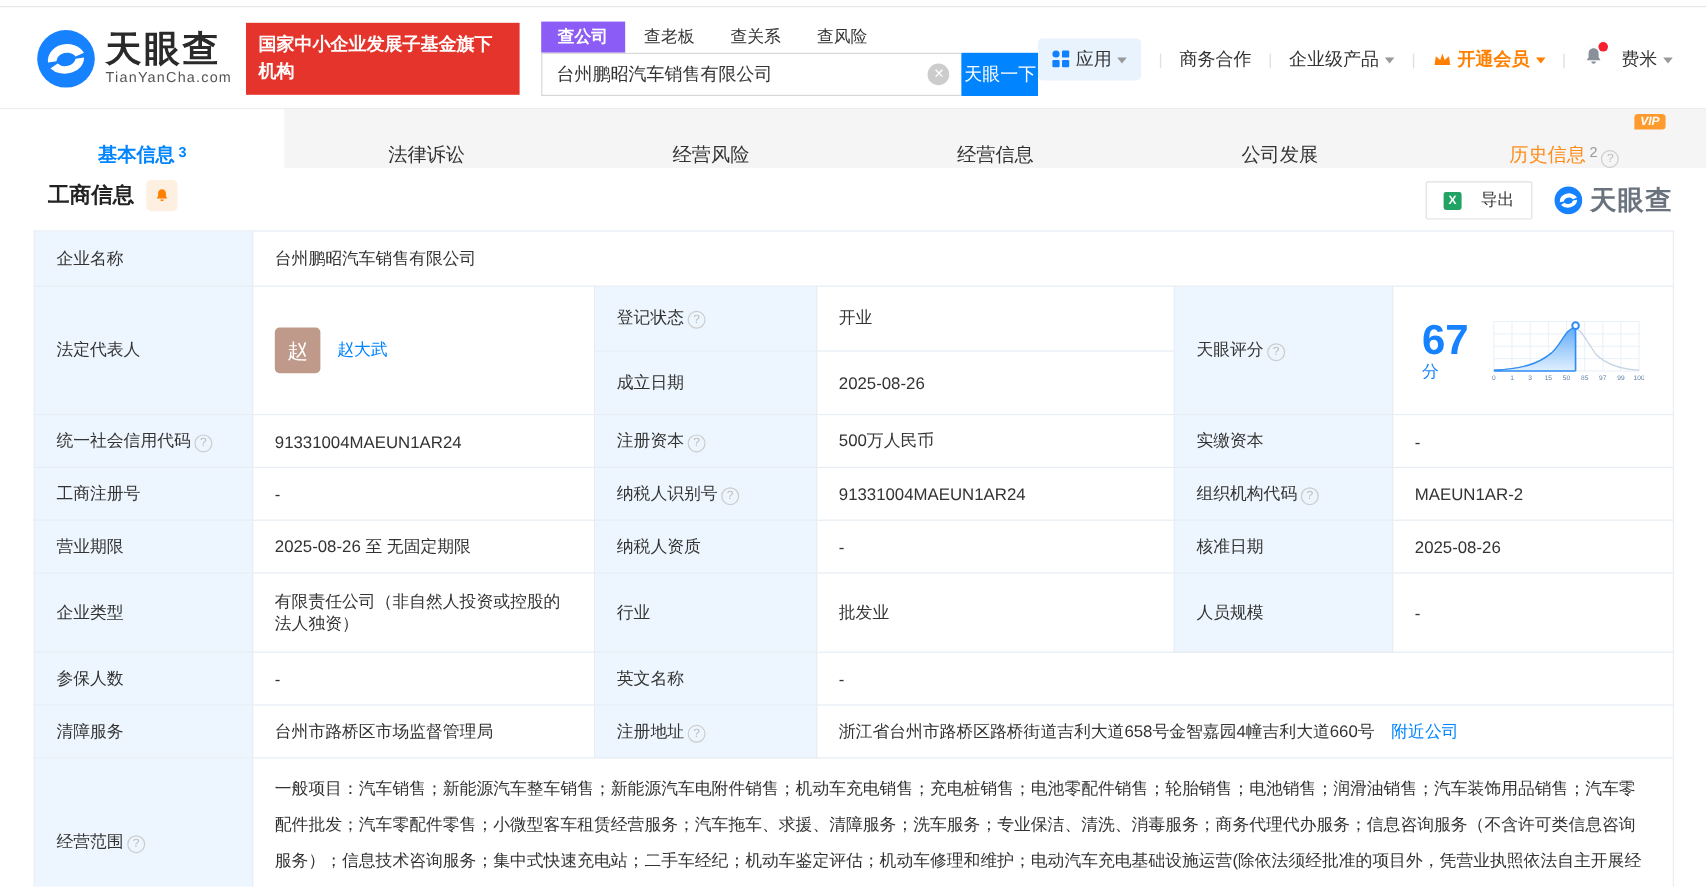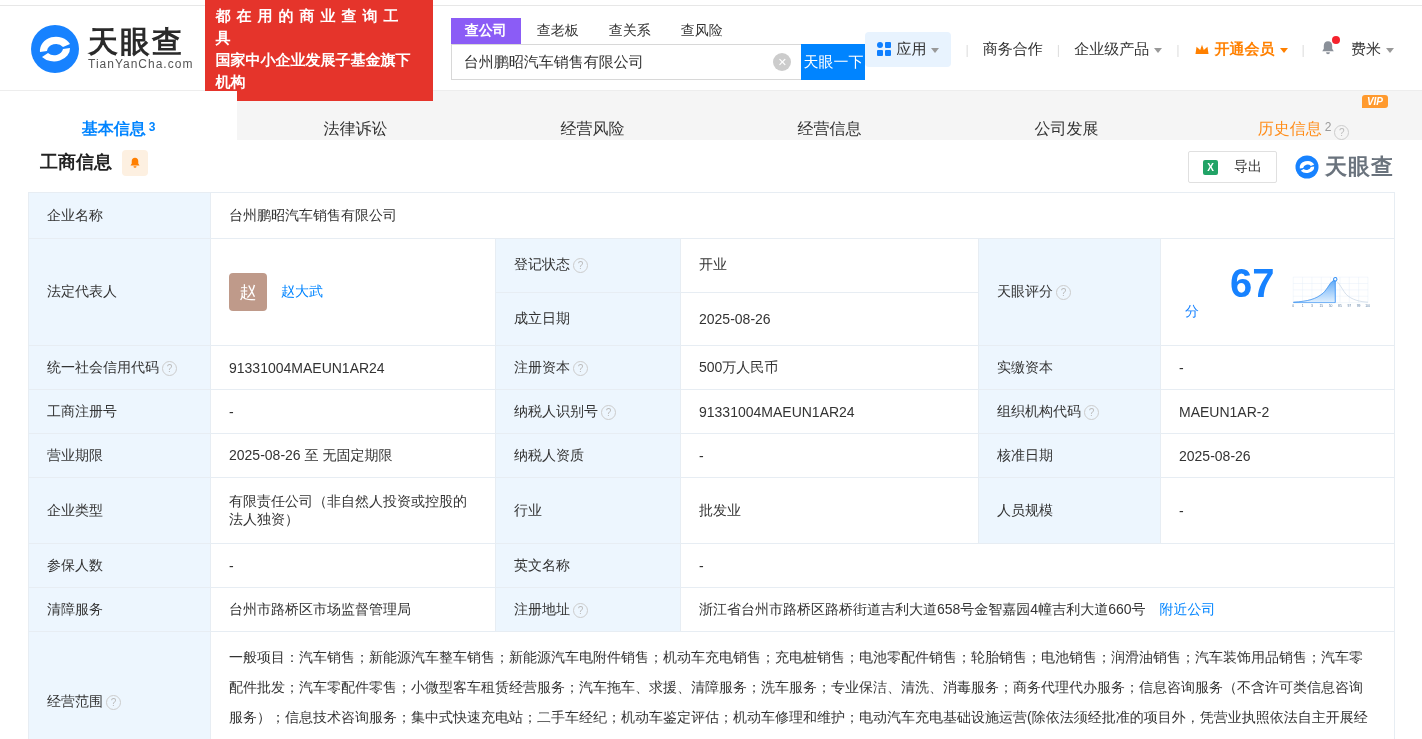--- a/index.html
+++ b/index.html
@@ -65,21 +65,21 @@
   
   .info-table { border-collapse:collapse; table-layout:fixed; width:1366px; margin:0 28px; }
   .info-table td { border:1px solid #e7edf3; padding:10px 18px; font-size:14px; vertical-align:middle; color:#333; }
   .info-table td.lbl { background:#edf6fe; }
   .h46{height:46px} .h43{height:43px} .h44{height:44px} .h66{height:66px}
   .green { color:#3eb045; }
   .link { color:#0084ff; cursor:pointer; text-decoration:none; }
   .rep-cell { display:flex; align-items:center; gap:14px; }
   .avatar { width:38px; height:38px; border-radius:4px; background:#bf9a8a; color:#fff; font-size:17px; display:flex; align-items:center; justify-content:center; cursor:pointer; }
   .score-cell { display:flex; align-items:center; gap:14px; padding:4px 6px; }
-  .score-num { font-size:40px; font-weight:bold; color:#1782ff; line-height:1;margin-left:45px; }
+  .score-num { font-size:35px; font-weight:bold; color:#1782ff; line-height:1; }
   .score-unit { font-size:14px; color:#1782ff; }
   .scope-cell { line-height:30px; padding:12px 18px; }
   .addr-link { margin-left:10px; }
 </style>
 </head>
 <body>
 
 <div class="top-line"></div>
 
 <div class="header">
@@ -88,21 +88,20 @@
       <circle cx="25" cy="25" r="24" fill="#1782ff"></circle>
       <path d="M10 28 a16 14 0 0 1 30 -8 l-7 3 a9 8 0 0 0 -16 4 z" fill="#fff"></path>
       <path d="M40 24 a16 13 0 0 1 -28 9 l6 -4 a9 8 0 0 0 15 -4 z" fill="#fff"></path>
     </svg>
     <div class="logo-txt">
       <div class="cn">天眼查</div>
       <div class="en">TianYanCha.com</div>
     </div>
   </div>
   <div class="promo">
-    <div class="l1">都在用的商业查询工具</div>
     <div class="l2">国家中小企业发展子基金旗下机构</div>
   </div>
 
   <div class="search-block">
     <div class="search-tabs">
       <div class="search-tab active">查公司</div>
       <div class="search-tab">查老板</div>
       <div class="search-tab">查关系</div>
       <div class="search-tab">查风险</div>
     </div>

